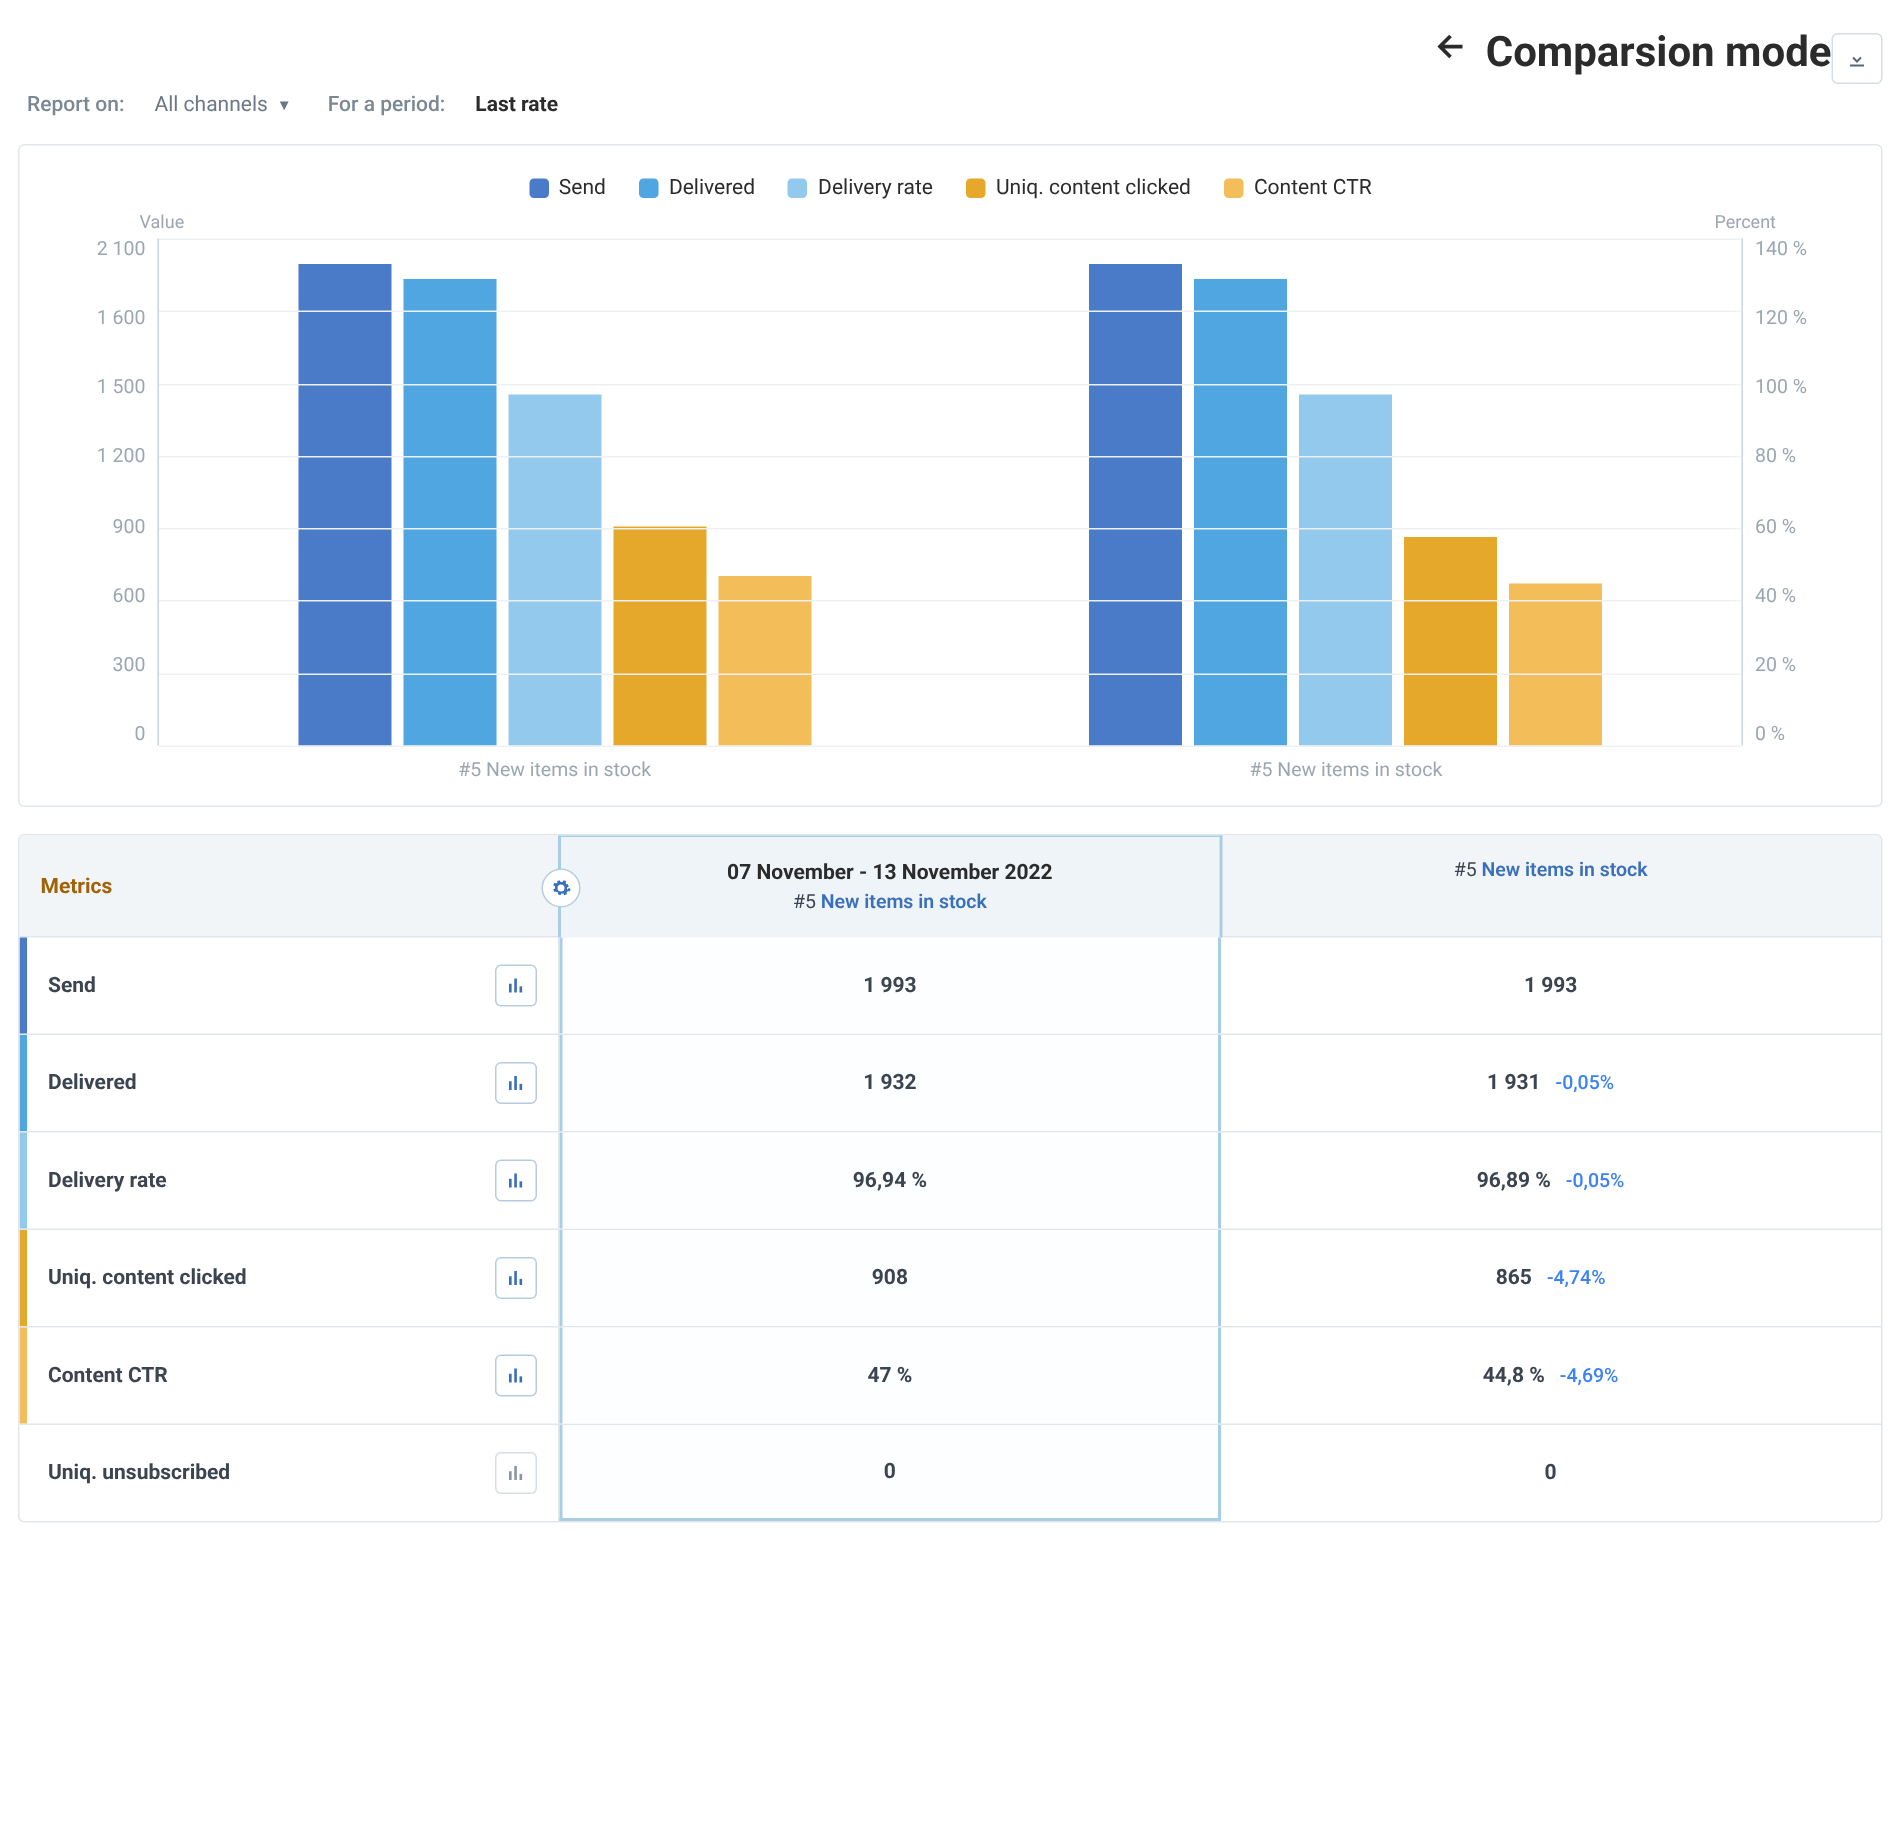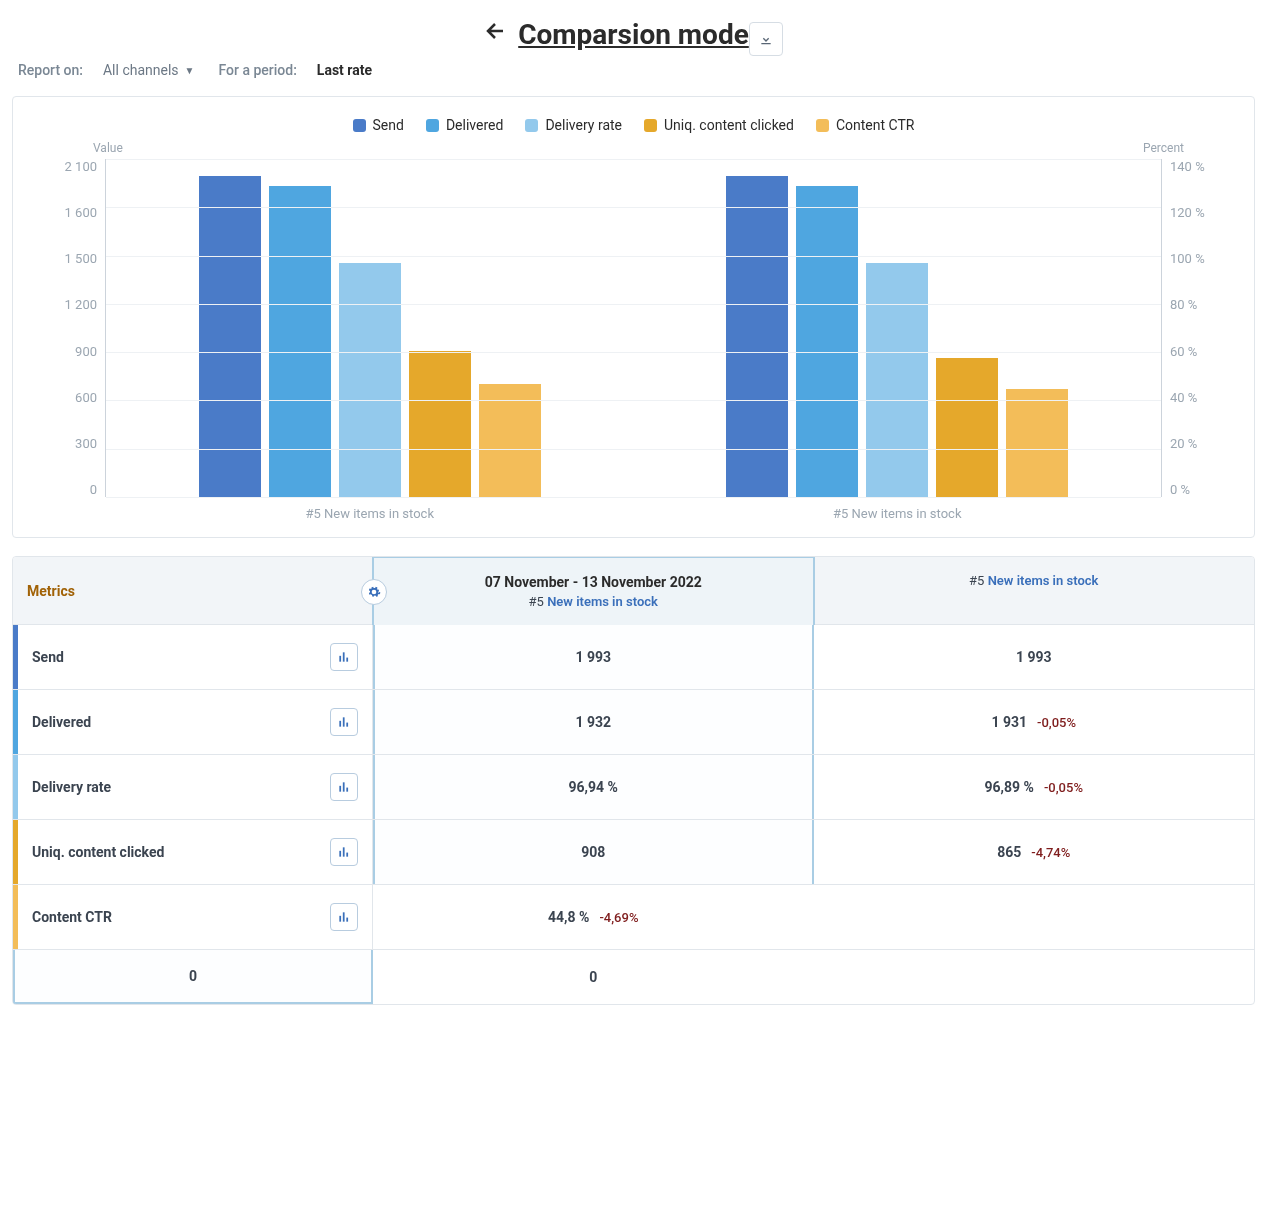--- a/index.html
+++ b/index.html
@@ -7,23 +7,22 @@
     margin: 0;
     padding: 12px;
     font-family: -apple-system, BlinkMacSystemFont, "Segoe UI", Roboto, sans-serif;
     background: #fff;
     color: #2b2b2b;
     font-size: 14px;
   }
   .header-row {
     display: flex;
     align-items: center;
-    justify-content: center;
+    justify-content: flex-end;
     margin-bottom: 6px;
-    text-decoration: underline;
   }
   .title-group {
     display: flex;
     align-items: center;
     gap: 10px;
   }
   .back-btn {
     font-size: 24px;
     cursor: pointer;
     color: #2b2b2b;
@@ -184,21 +183,21 @@
     font-weight: 700;
     border-left: 5px solid transparent;
   }
   .m-cell.val { font-weight: 700; }
   .m-cell.highlight {
     background: #fdfeff;
     border-left: 2px solid #a9cde4;
     border-right: 2px solid #a9cde4;
   }
   .m-row:last-child .m-cell.highlight { border-bottom: 2px solid #a9cde4; }
-  .delta-neg { color: #7f1d1d; font-weight: 500; font-size: 13px; text-align: right; }
+  .delta-neg { color: #3b82f6; font-weight: 500; font-size: 13px; text-align: right; }
   .chart-btn {
     width: 28px; height: 28px; border: 1px solid #b8ccdf; border-radius: 4px;
     display: flex; align-items: center; justify-content: center; cursor: pointer;
     color: #3a6fba; font-size: 12px; font-weight: bold;
   }
   .chart-btn.off { border-color: #d6dde4; color: #8a96a3; }
 </style>
 </head>
 <body>
 
@@ -399,25 +398,36 @@
         <div class="m-cell name" style="border-left-color: rgb(243, 189, 89);">
           <span>Content CTR</span>
           <span class="chart-btn">
             <svg width="14" height="14" viewBox="0 0 24 24" fill="currentColor">
               <rect x="4" y="10" width="3" height="10"></rect>
               <rect x="10" y="4" width="3" height="16"></rect>
               <rect x="16" y="13" width="3" height="7"></rect>
             </svg>
           </span>
         </div>
+        <div class="m-cell val highlight">47 %</div>
         <div class="m-cell val">
           <span>44,8 %</span>
           <span class="delta-neg">-4,69%</span>
         </div>
       </div>
       <div class="m-row">
+        <div class="m-cell name" style="border-left-color: transparent;">
+          <span>Uniq. unsubscribed</span>
+          <span class="chart-btn off">
+            <svg width="14" height="14" viewBox="0 0 24 24" fill="currentColor">
+              <rect x="4" y="10" width="3" height="10"></rect>
+              <rect x="10" y="4" width="3" height="16"></rect>
+              <rect x="16" y="13" width="3" height="7"></rect>
+            </svg>
+          </span>
+        </div>
         <div class="m-cell val highlight">0</div>
         <div class="m-cell val">
           <span>0</span>
         </div>
       </div>
     </div>
 </div>
 
 </body></html>

